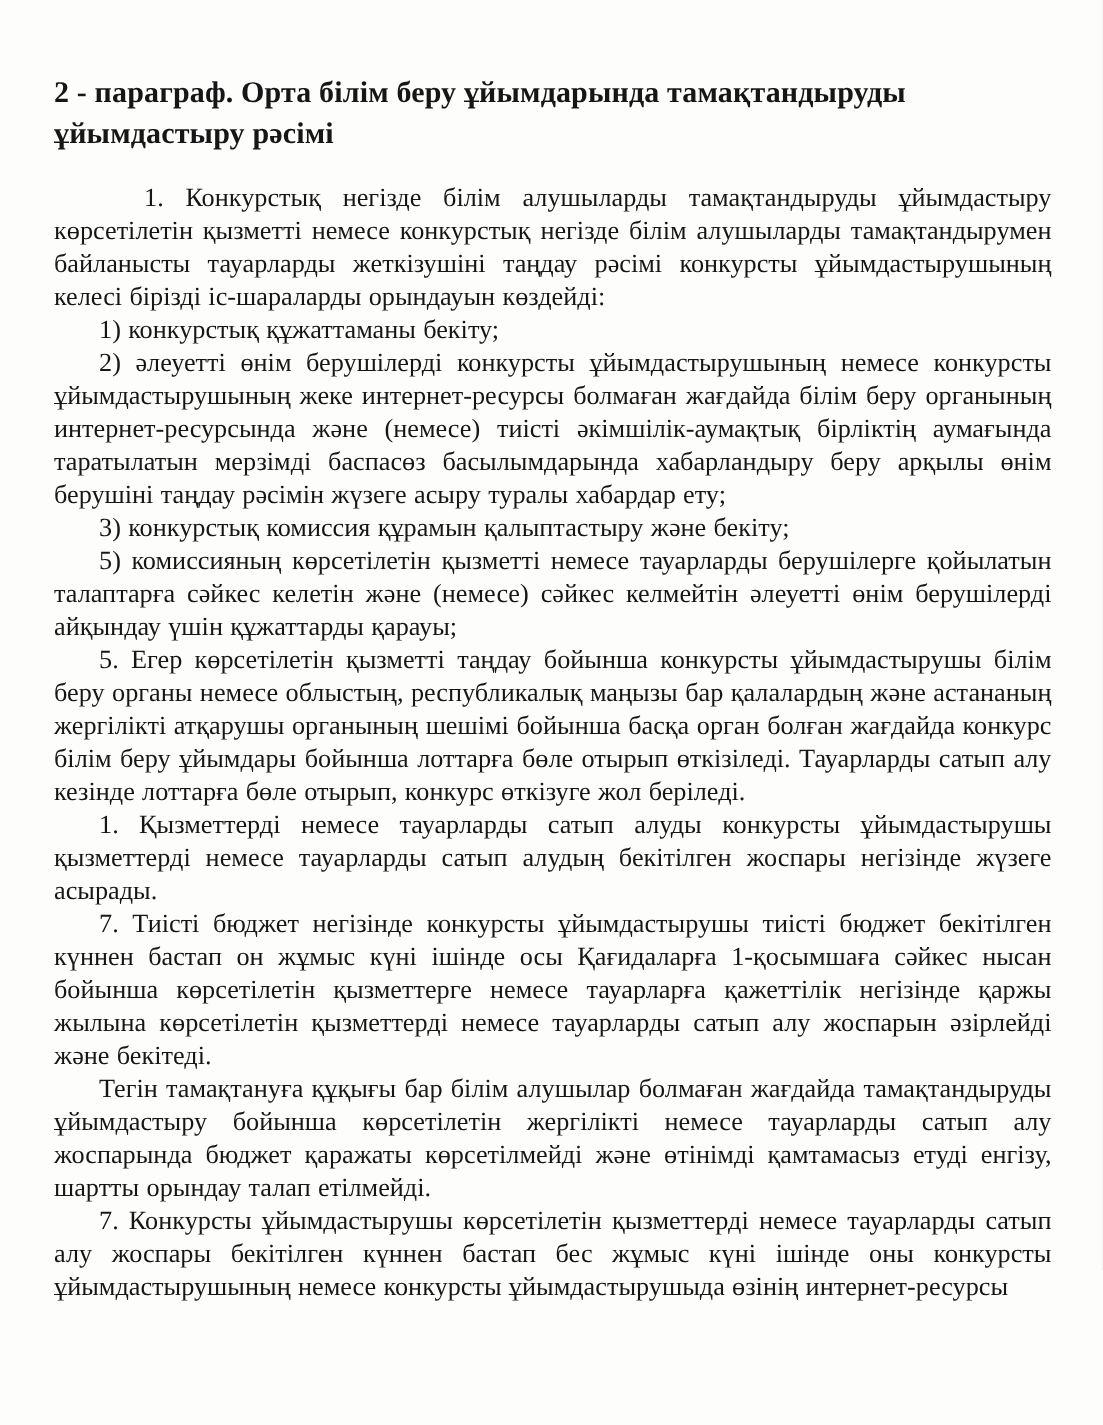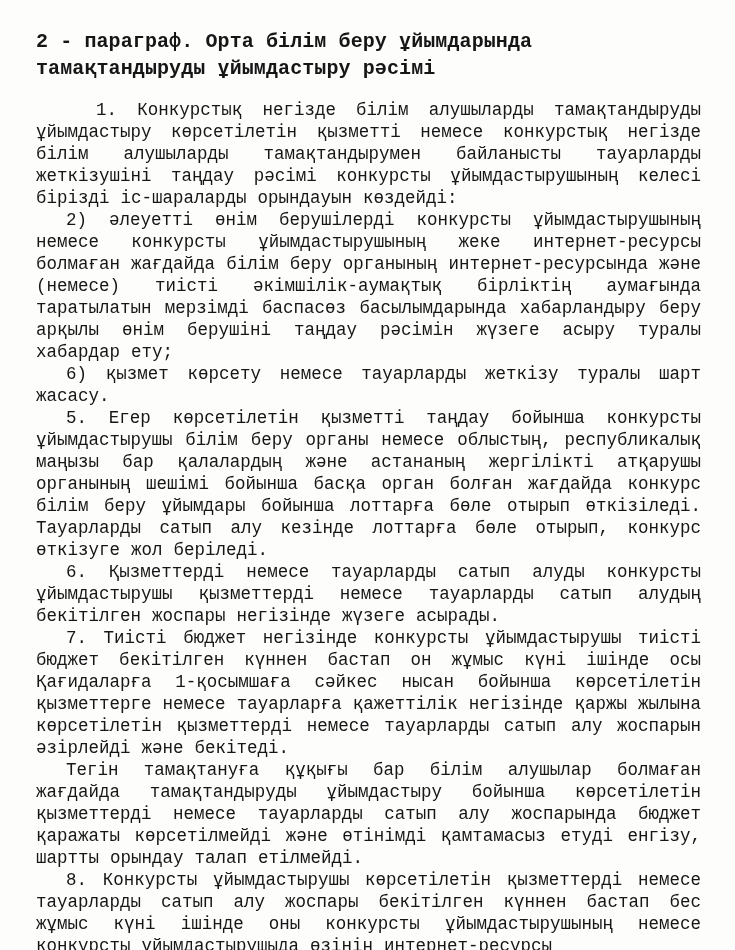--- a/index.html
+++ b/index.html
@@ -8,22 +8,22 @@
     background: #e8e8e8;
   }
   .page {
     position: relative;
     width: 735px;
     height: 950px;
     margin: 0;
     background: #fdfdfc;
     color: #161616;
     box-sizing: border-box;
-    padding: 28px 34px 0 36px;
-    font-family: Liberation Mono, monospace;
+    padding: 49px 34px 0 36px;
+    font-family: Liberation Serif, serif;
     overflow: hidden;
   }
   .heading {
     font-size: 20px;
     font-weight: bold;
     line-height: 27px;
     margin: 0 0 17px 0;
     text-align: left;
     letter-spacing: 0.1px;
   }
@@ -40,30 +40,32 @@
   }
 </style>
 </head>
 <body>
 
 <div class="page">
   <h1 class="heading">2 - параграф. Орта білім беру ұйымдарында тамақтандыруды ұйымдастыру рәсімі</h1>
 
   <p class="body-p first">1. Конкурстық негізде білім алушыларды тамақтандыруды ұйымдастыру көрсетілетін қызметті немесе конкурстық негізде білім алушыларды тамақтандырумен байланысты тауарларды жеткізушіні таңдау рәсімі конкурсты ұйымдастырушының келесі бірізді іс-шараларды орындауын көздейді:</p>
 
+  <p class="body-p">1) конкурстық құжаттаманы бекіту;</p>
 
   <p class="body-p">2) әлеуетті өнім берушілерді конкурсты ұйымдастырушының немесе конкурсты ұйымдастырушының жеке интернет-ресурсы болмаған жағдайда білім беру органының интернет-ресурсында және (немесе) тиісті әкімшілік-аумақтық бірліктің аумағында таратылатын мерзімді баспасөз басылымдарында хабарландыру беру арқылы өнім берушіні таңдау рәсімін жүзеге асыру туралы хабардар ету;</p>
 
+  <p class="body-p">3) конкурстық комиссия құрамын қалыптастыру және бекіту;</p>
 
 
+  <p class="body-p">5) комиссияның көрсетілетін қызметті немесе тауарларды берушілерге қойылатын талаптарға сәйкес келетін және (немесе) сәйкес келмейтін әлеуетті өнім берушілерді айқындау үшін құжаттарды қарауы;</p>
 
-  <p class="body-p">6) қызмет көрсету немесе тауарларды жеткізу туралы шарт жасасу.</p>
 
   <p class="body-p">5. Егер көрсетілетін қызметті таңдау бойынша конкурсты ұйымдастырушы білім беру органы немесе облыстың, республикалық маңызы бар қалалардың және астананың жергілікті атқарушы органының шешімі бойынша басқа орган болған жағдайда конкурс білім беру ұйымдары бойынша лоттарға бөле отырып өткізіледі. Тауарларды сатып алу кезінде лоттарға бөле отырып, конкурс өткізуге жол беріледі.</p>
 
-  <p class="body-p">6. Қызметтерді немесе тауарларды сатып алуды конкурсты ұйымдастырушы қызметтерді немесе тауарларды сатып алудың бекітілген жоспары негізінде жүзеге асырады.</p>
+  <p class="body-p">1. Қызметтерді немесе тауарларды сатып алуды конкурсты ұйымдастырушы қызметтерді немесе тауарларды сатып алудың бекітілген жоспары негізінде жүзеге асырады.</p>
 
   <p class="body-p">7. Тиісті бюджет негізінде конкурсты ұйымдастырушы тиісті бюджет бекітілген күннен бастап он жұмыс күні ішінде осы Қағидаларға 1-қосымшаға сәйкес нысан бойынша көрсетілетін қызметтерге немесе тауарларға қажеттілік негізінде қаржы жылына көрсетілетін қызметтерді немесе тауарларды сатып алу жоспарын әзірлейді және бекітеді.</p>
 
-  <p class="body-p">Тегін тамақтануға құқығы бар білім алушылар болмаған жағдайда тамақтандыруды ұйымдастыру бойынша көрсетілетін қызметтерді немесе тауарларды сатып алу жоспарында бюджет қаражаты көрсетілмейді және өтінімді қамтамасыз етуді енгізу, шартты орындау талап етілмейді.</p>
+  <p class="body-p">Тегін тамақтануға құқығы бар білім алушылар болмаған жағдайда тамақтандыруды ұйымдастыру бойынша көрсетілетін жергілікті немесе тауарларды сатып алу жоспарында бюджет қаражаты көрсетілмейді және өтінімді қамтамасыз етуді енгізу, шартты орындау талап етілмейді.</p>
 
-  <p class="body-p">8. Конкурсты ұйымдастырушы көрсетілетін қызметтерді немесе тауарларды сатып алу жоспары бекітілген күннен бастап бес жұмыс күні ішінде оны конкурсты ұйымдастырушының немесе конкурсты ұйымдастырушыда өзінің интернет-ресурсы</p>
+  <p class="body-p">7. Конкурсты ұйымдастырушы көрсетілетін қызметтерді немесе тауарларды сатып алу жоспары бекітілген күннен бастап бес жұмыс күні ішінде оны конкурсты ұйымдастырушының немесе конкурсты ұйымдастырушыда өзінің интернет-ресурсы</p>
 </div>
 
 </body></html>

